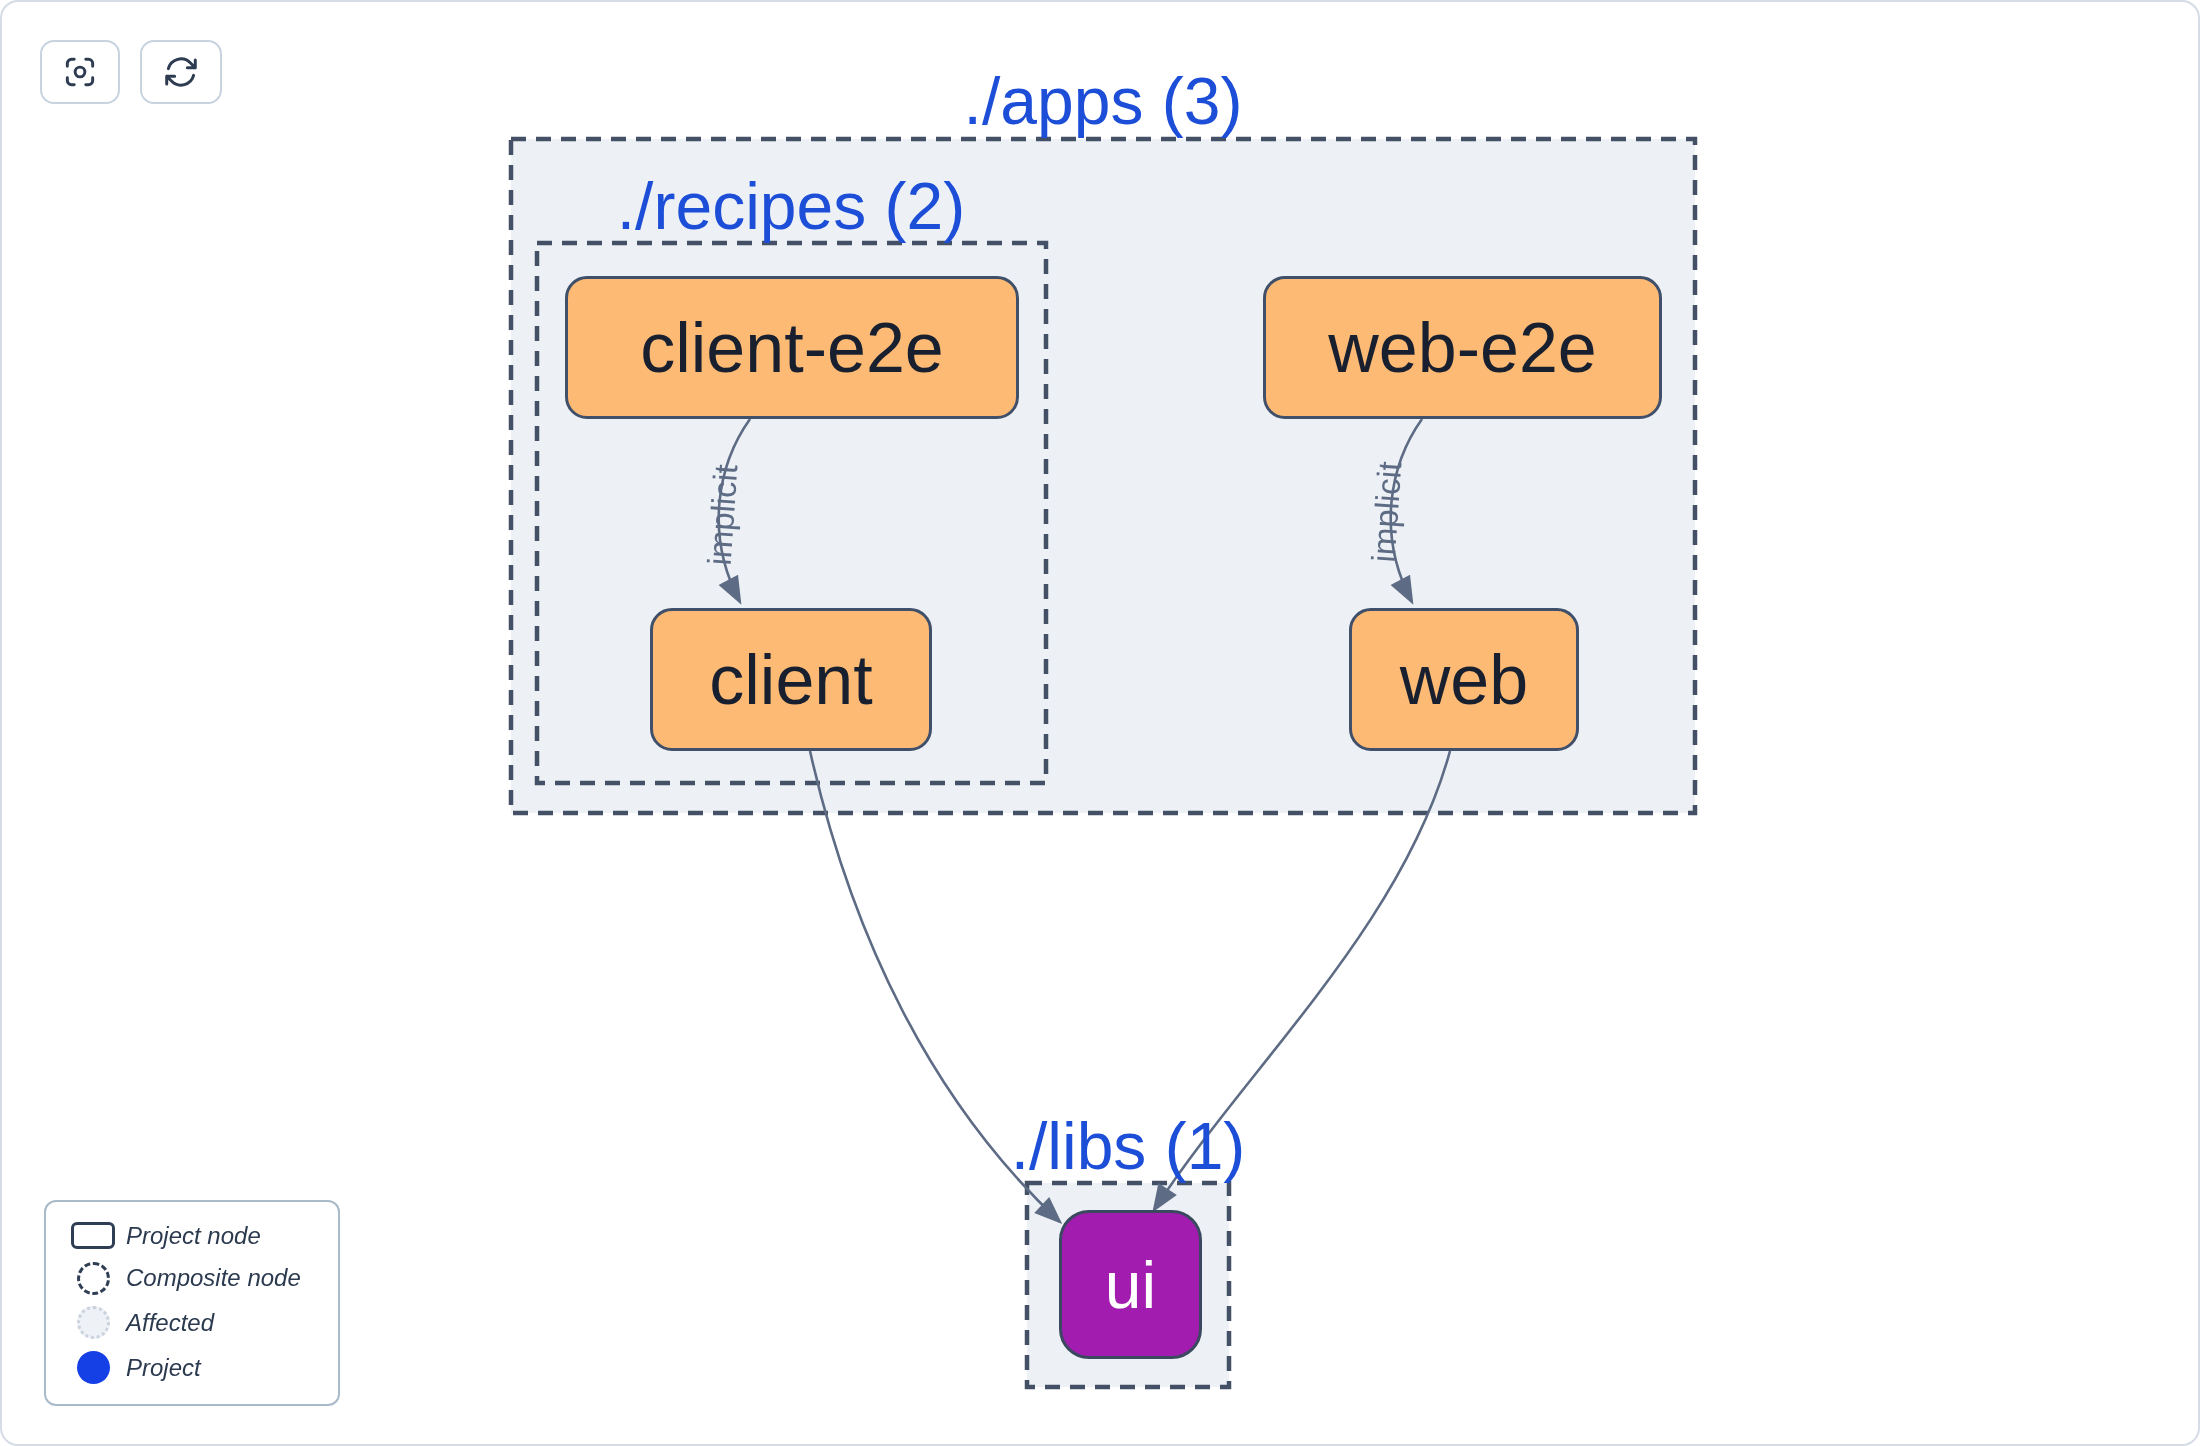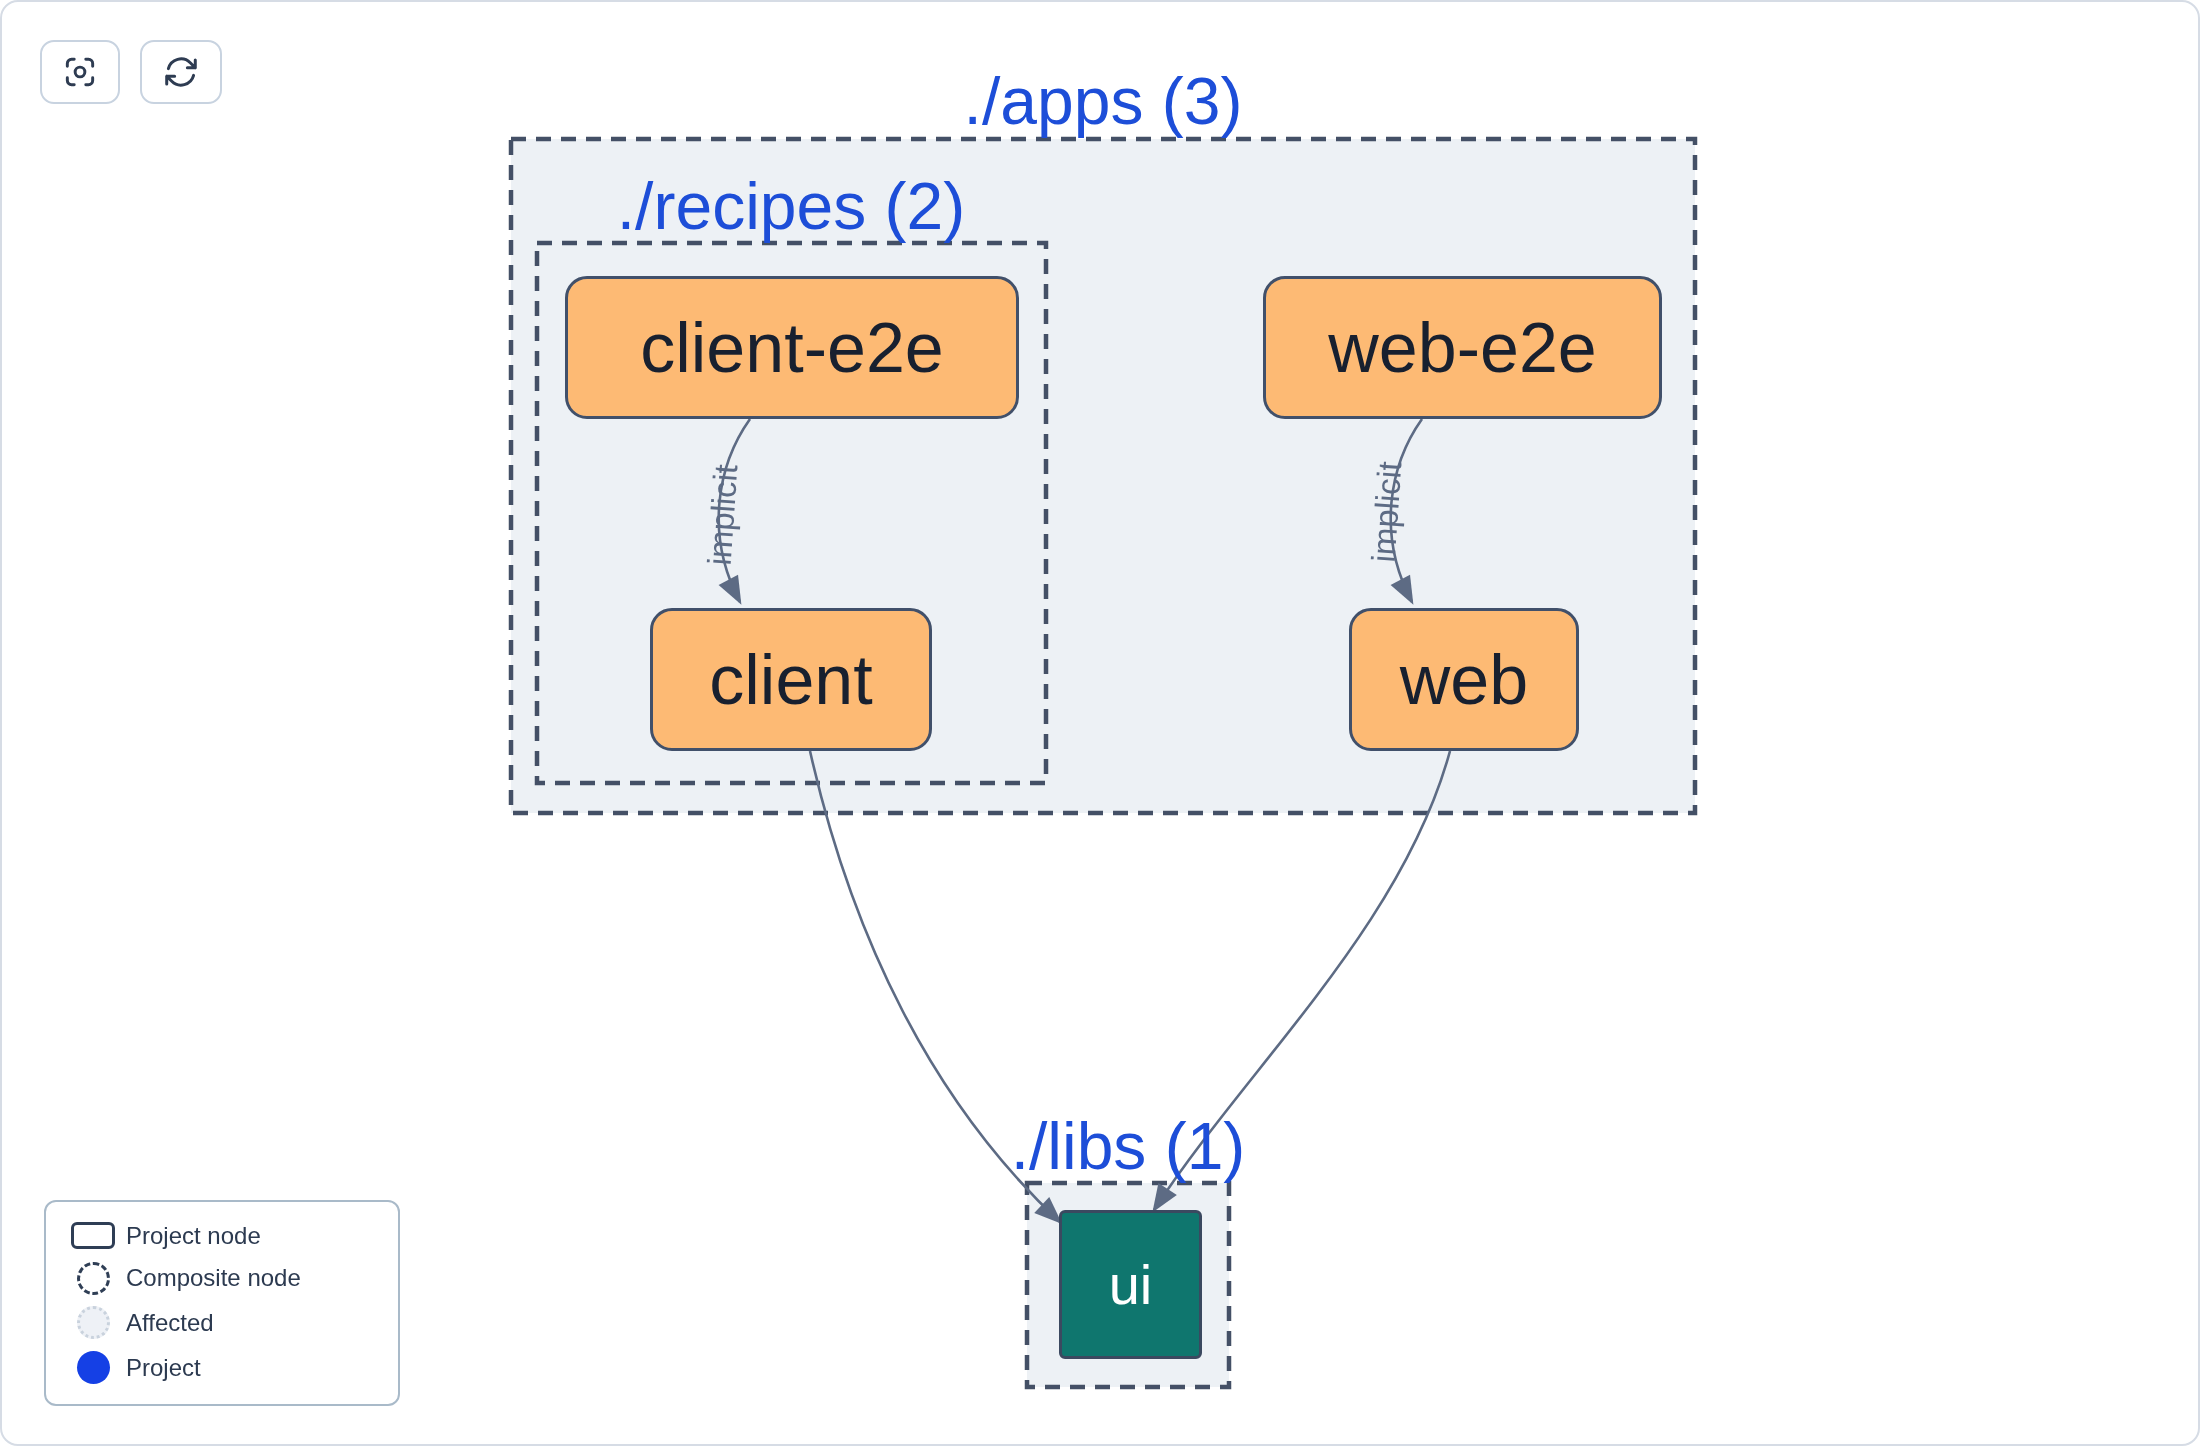--- a/index.html
+++ b/index.html
@@ -15,37 +15,37 @@
   .group-title{
     position:absolute;transform:translateX(-50%);
     color:#1d4ed8;font-size:66px;line-height:73px;white-space:nowrap;
   }
   .node{
     position:absolute;display:flex;align-items:center;justify-content:center;
     background:#fdba74;border:3px solid #41506a;border-radius:22px;
     color:#18202f;font-size:70px;box-sizing:border-box;
   }
   .node--touched{
-    background:#0f766e;border-color:#3b4960;color:#ffffff;
-    font-size:56px;border-radius:6px;
+    background:#a21caf;border-color:#3b4960;color:#ffffff;
+    font-size:66px;border-radius:30px;
   }
   .edge-label{
     position:absolute;color:#5d6b84;font-size:33px;white-space:nowrap;
     transform:translate(-50%,-50%) rotate(-86deg);
   }
   .tool-btn{
     position:absolute;display:flex;align-items:center;justify-content:center;
     background:#ffffff;border:2px solid #c8d3e0;border-radius:14px;
     color:#2e3c52;cursor:pointer;padding:0;
   }
   .tool-btn svg{display:block;}
   .legend{
-    position:absolute;left:42px;top:1198px;width:356px;height:206px;box-sizing:border-box;
+    position:absolute;left:42px;top:1198px;width:296px;height:206px;box-sizing:border-box;
     background:#ffffff;border:2px solid #a9bac9;border-radius:12px;
-    display:flex;flex-direction:column;justify-content:space-evenly;padding:8px 14px;
+    display:flex;flex-direction:column;justify-content:space-evenly;padding:8px 14px;font-style:italic;
   }
   .legend-row{display:flex;align-items:center;}
   .legend-swatch-cell{width:66px;display:flex;justify-content:center;align-items:center;flex:0 0 66px;}
   .legend-label{font-size:24px;color:#2c3a50;}
   .sw-rect{width:44px;height:27px;border:3px solid #2f3e55;border-radius:6px;background:#ffffff;box-sizing:border-box;}
   .sw-circle{width:33px;height:33px;border-radius:50%;box-sizing:border-box;}
   .sw-composite{border:3px dashed #2f3e55;background:#ffffff;}
   .sw-affected{border:3px dotted #c9d2dd;background:#eef1f6;}
   .sw-touched{background:#1540e5;}
 </style>

